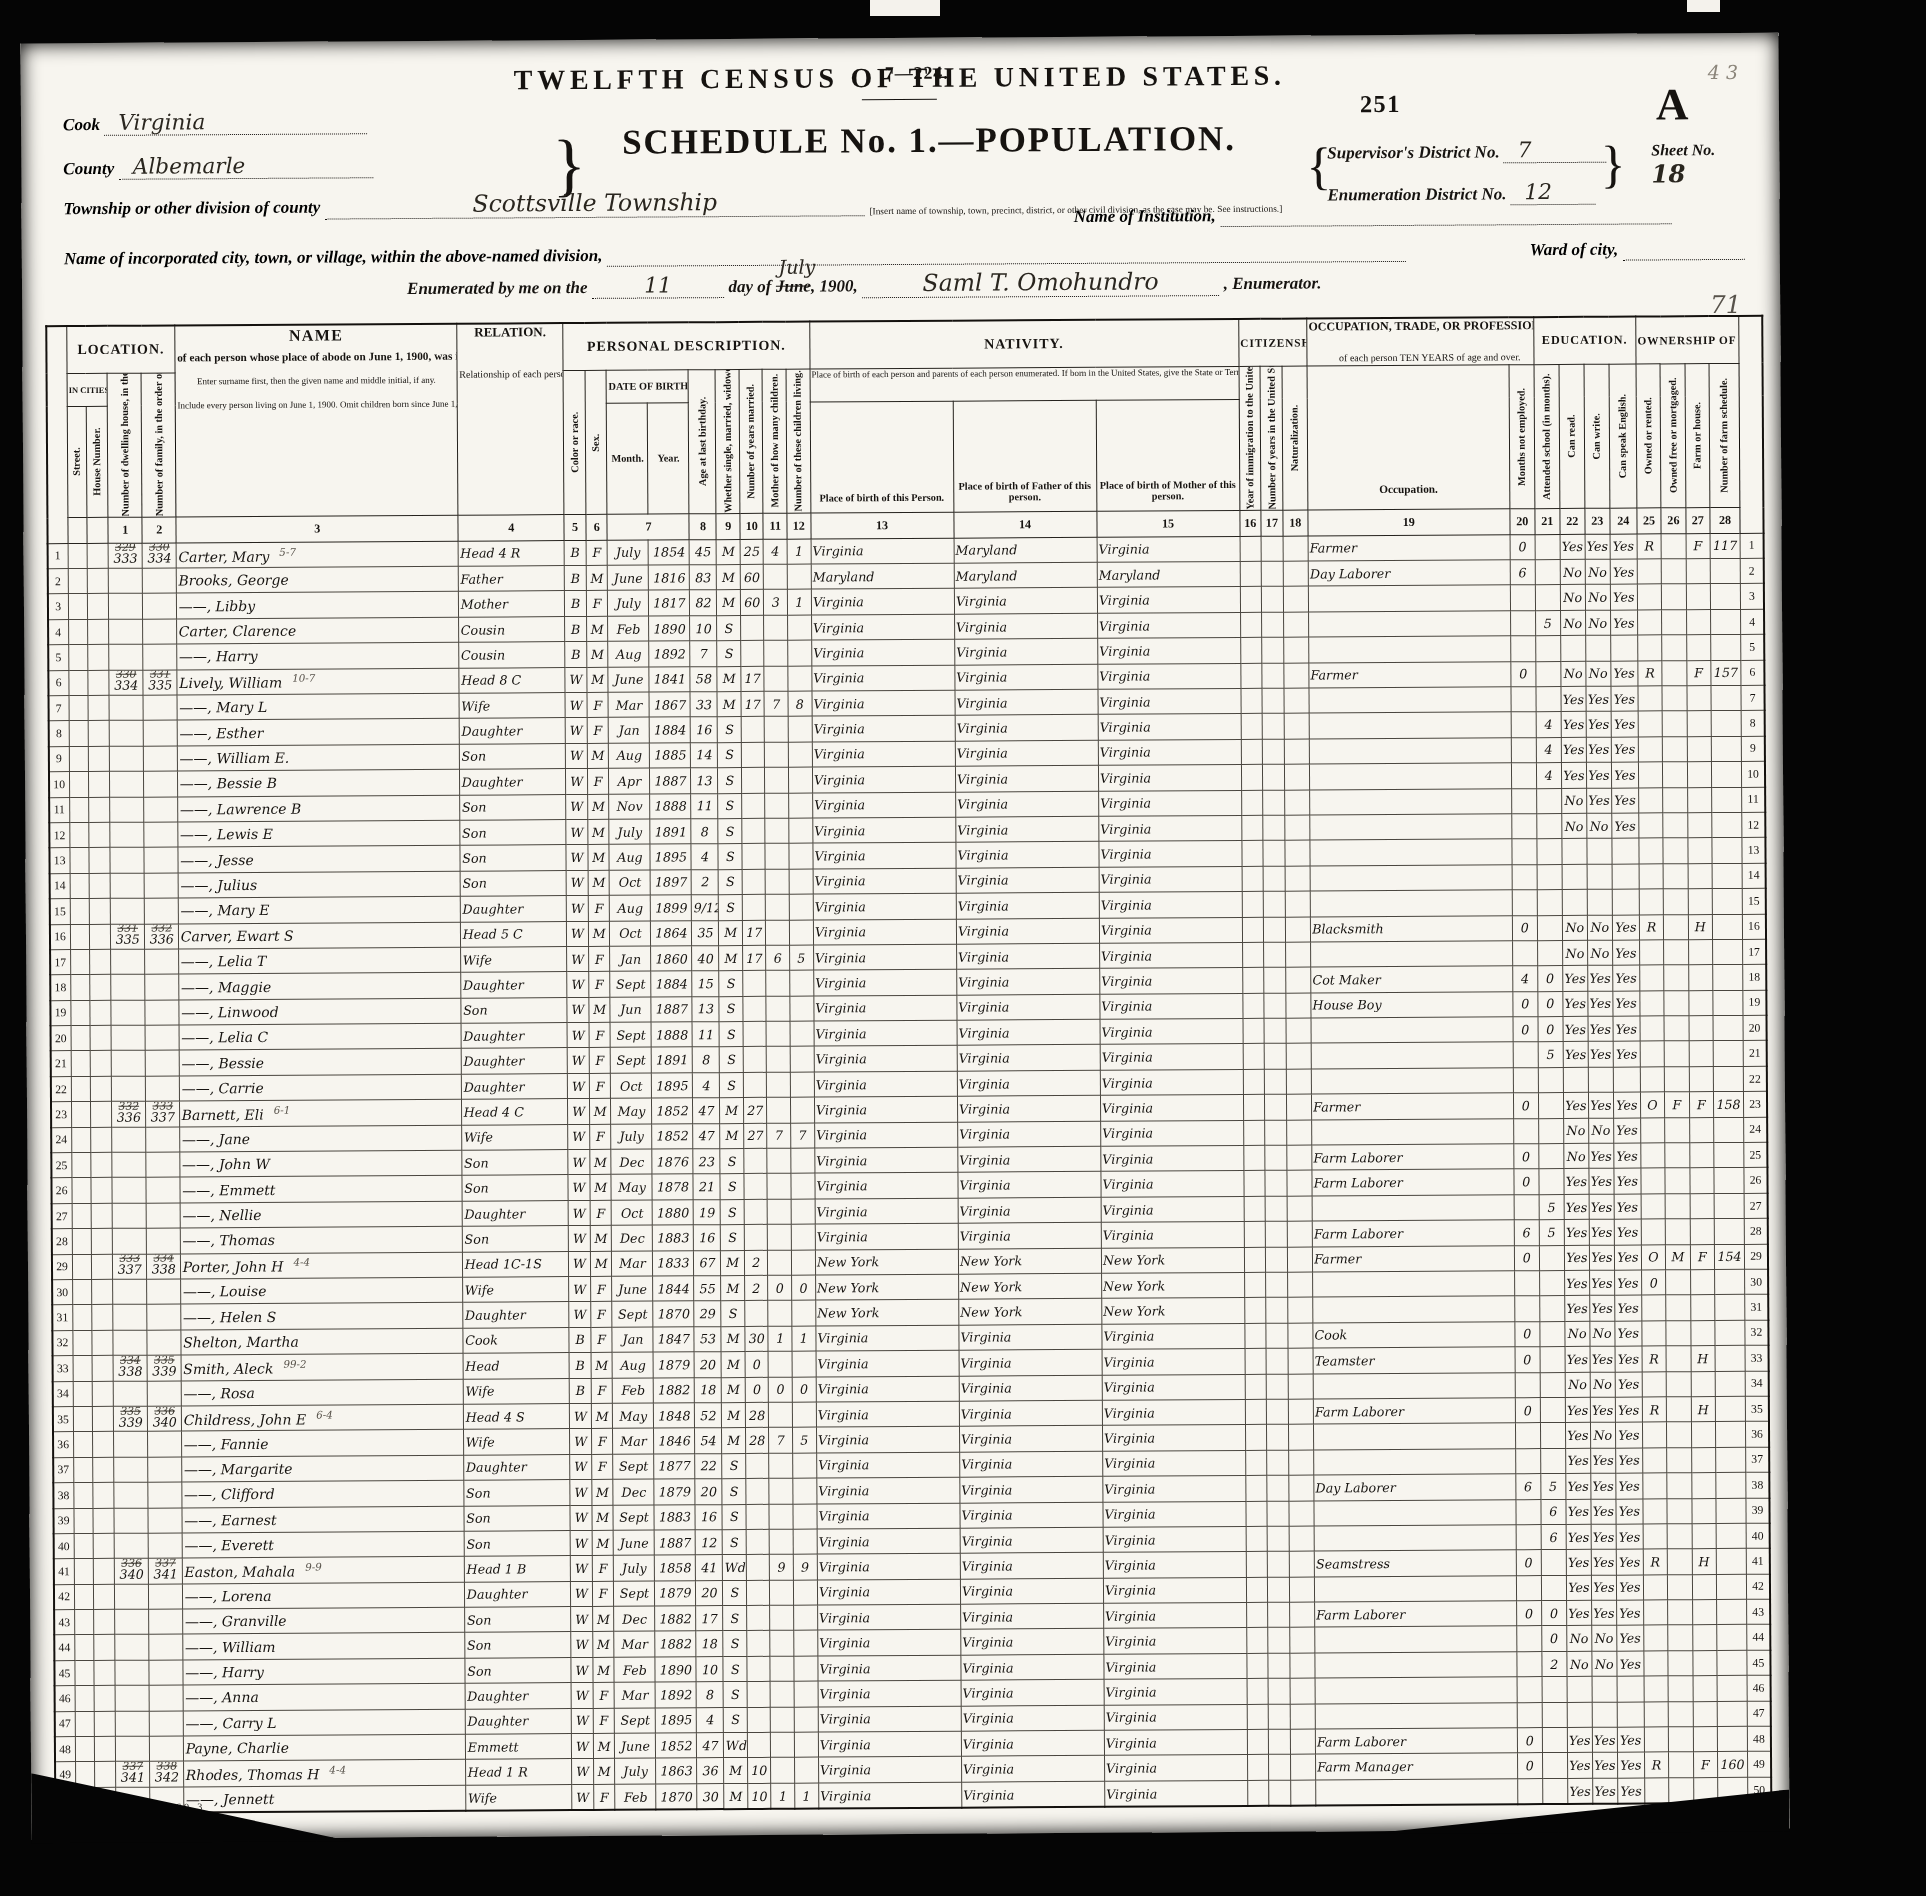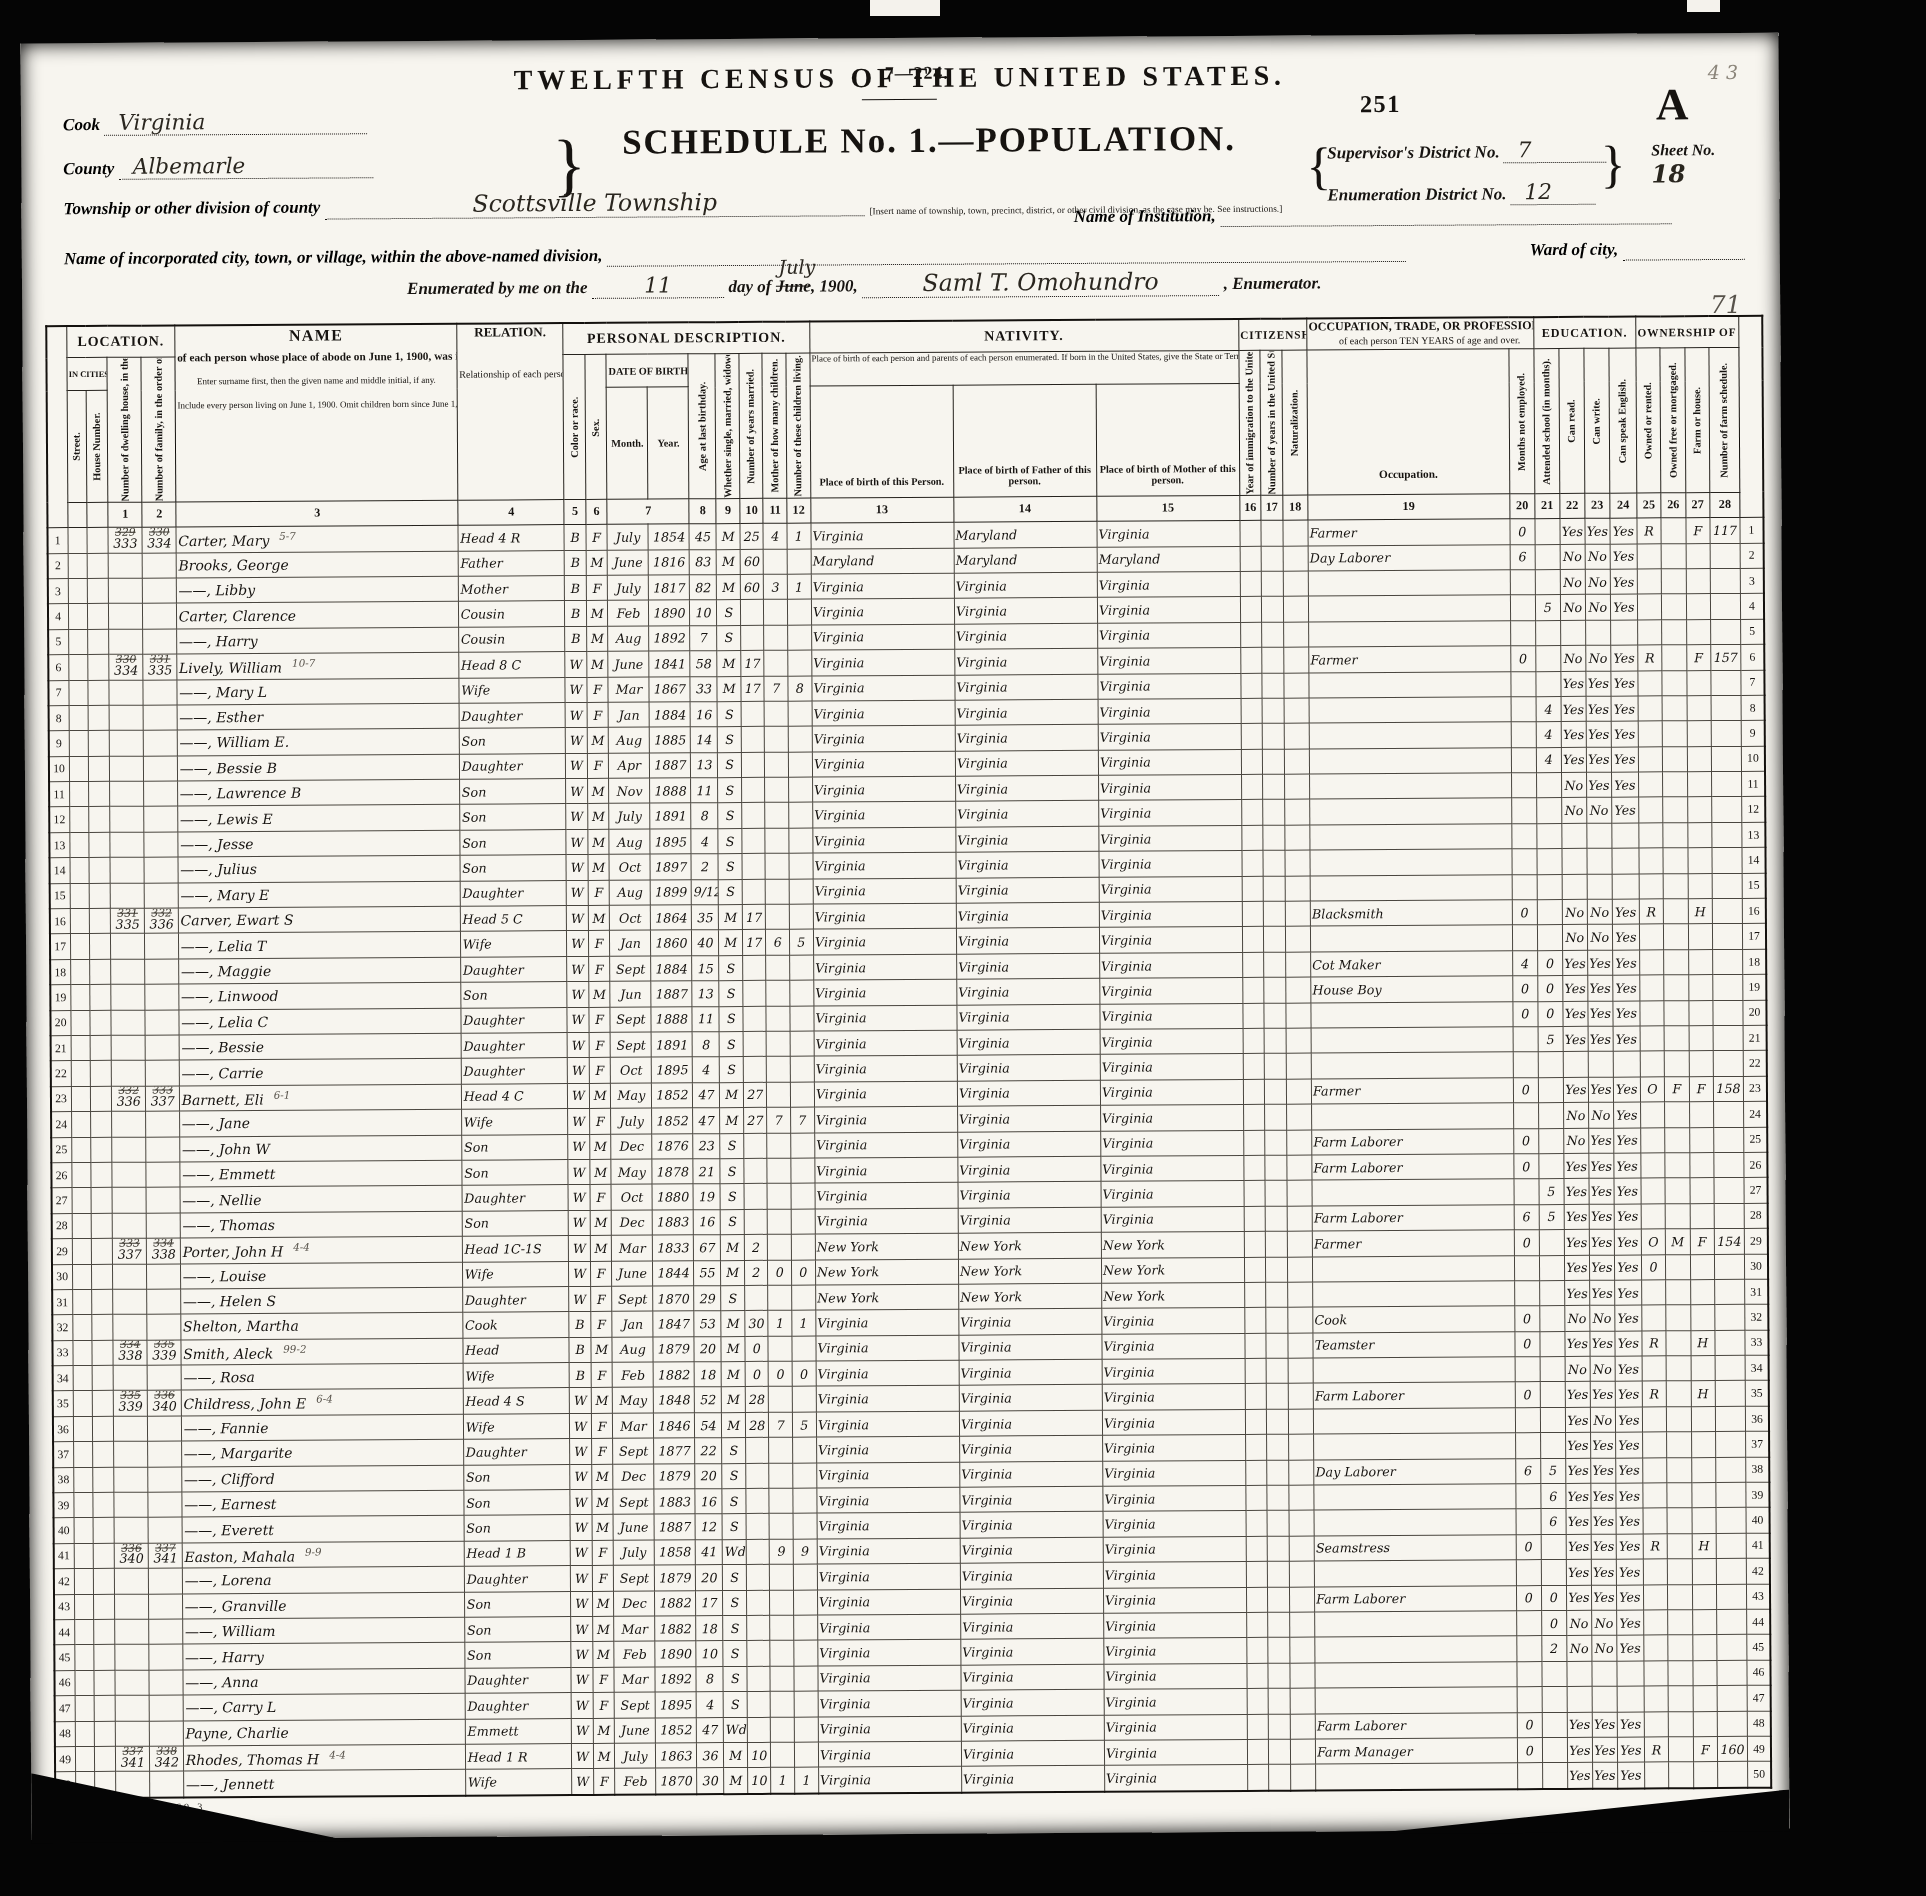--- a/index.html
+++ b/index.html
@@ -191,21 +191,21 @@
           </th>
           <th rowspan="3" class="bL note headstack">
             <div style="font-size:13px;font-weight:bold;">RELATION.</div>
             <div style="margin-top:28px;font-size:10px;">Relationship of each person to the head of the family.</div>
           </th>
           <th class="group bL" colspan="9">PERSONAL DESCRIPTION.</th>
           <th class="group bL" colspan="3">NATIVITY.</th>
           <th class="group bL" colspan="3" style="font-size:11.3px;">CITIZENSHIP.</th>
           <th class="bL note" colspan="2">
             <div style="font-size:12px;font-weight:bold;">OCCUPATION, TRADE, OR PROFESSION</div>
-            <div style="font-size:10px;margin-top:1px;padding-left:19px;">of each person TEN YEARS of age and over.</div>
+            <div style="font-size:10px;margin-top:18px;padding-left:19px;">of each person TEN YEARS of age and over.</div>
           </th>
           <th class="group bL" colspan="4" style="font-size:12.2px;">EDUCATION.</th>
           <th class="group bL" colspan="4" style="font-size:11.3px;">OWNERSHIP OF HOME.</th>
           <th rowspan="4" class="bL"></th>
         </tr>
         <tr>
           <th class="sub" colspan="2" style="font-size:8.5px;">IN CITIES.</th>
           <th class="vert" rowspan="2">Number of dwelling house, in the order of visitation.</th>
           <th class="vert" rowspan="2">Number of family, in the order of visitation.</th>
           <th class="vert bL" rowspan="2">Color or race.</th>

